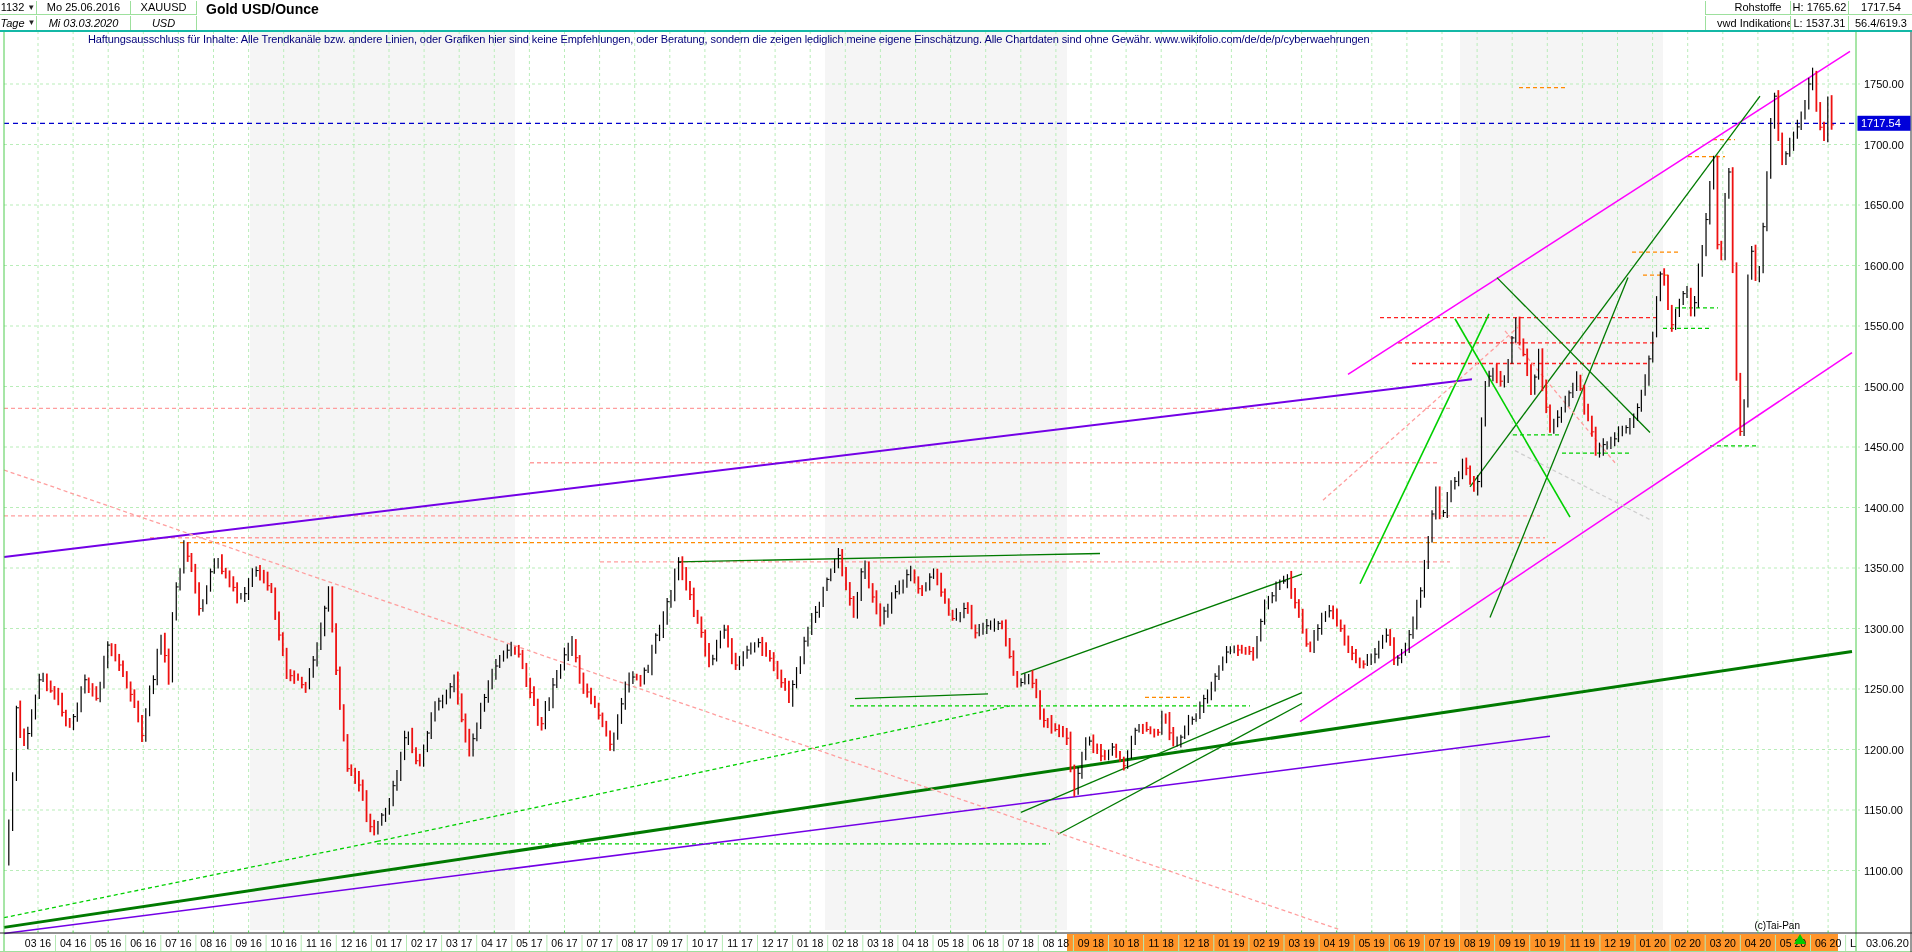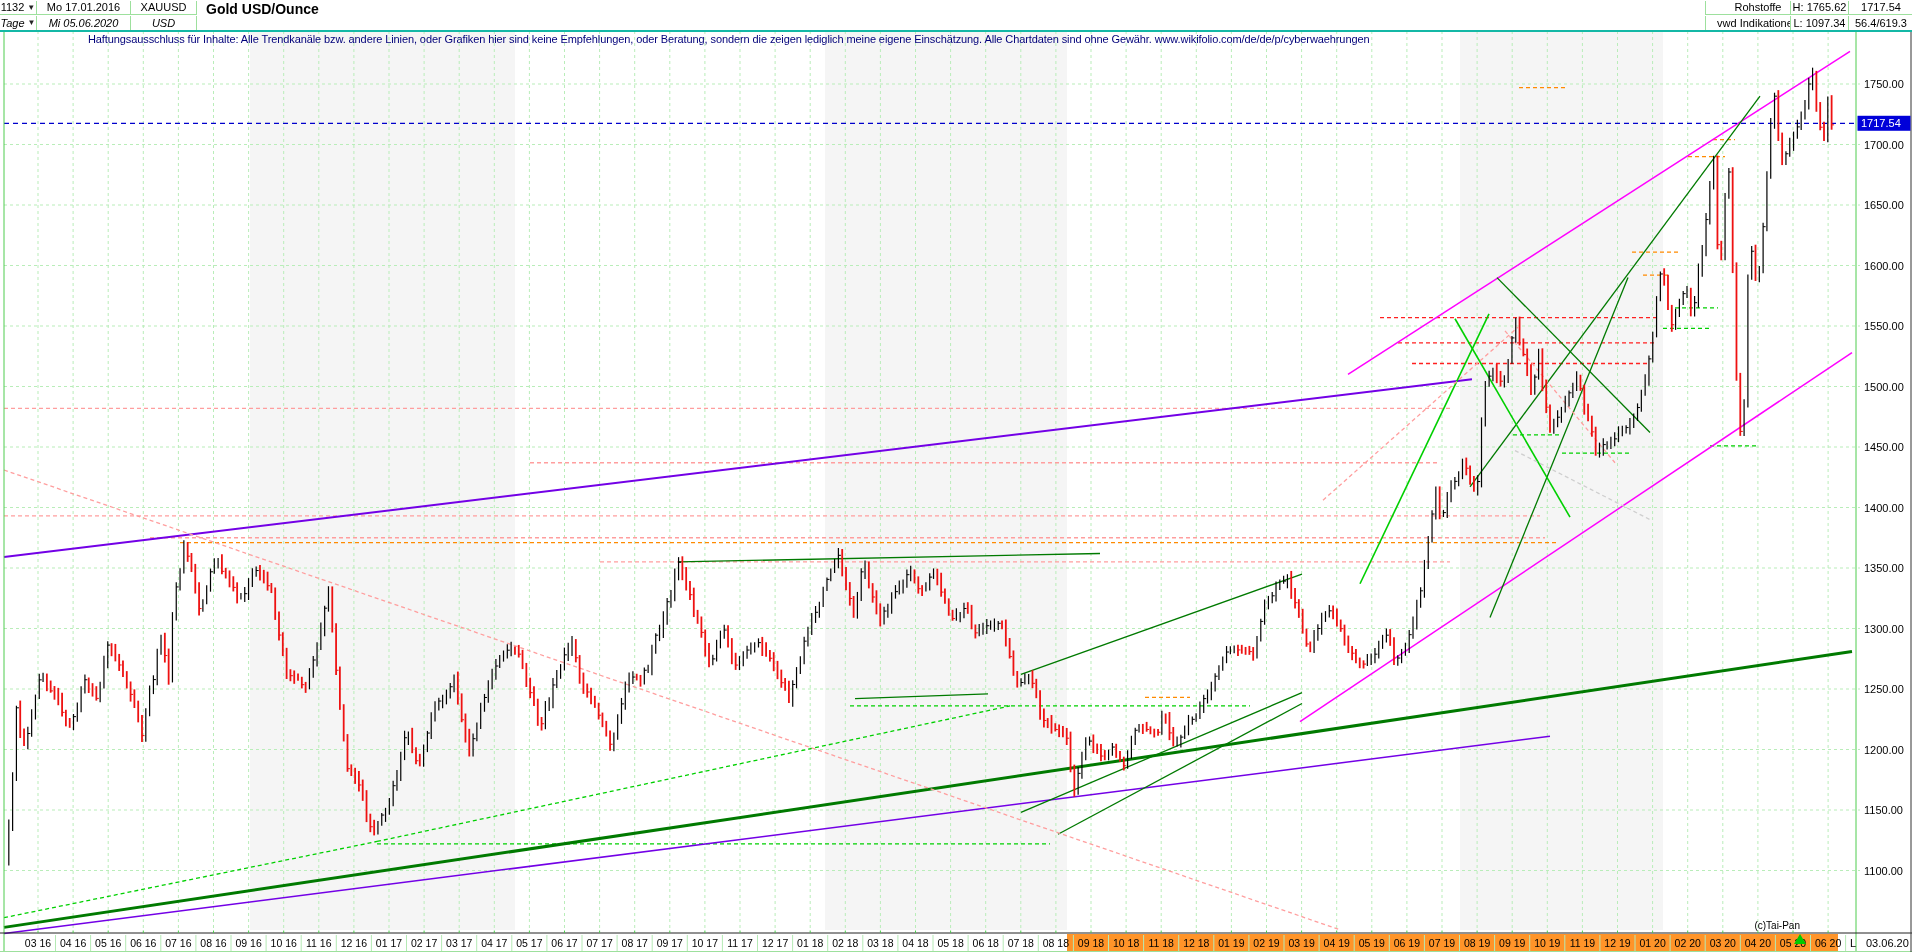--- a/index.html
+++ b/index.html
@@ -977,39 +977,39 @@
       </g>
     </svg>
 
   <div class="hdr">
 
     <div class="cellrow" style="left:0;top:0;">
       <div class="cell cb w1">
         <span>1132</span>
           <span class="caret">▼</span>
       </div>
-      <div class="cell cb w2">Mo 17.01.2016</div>
+      <div class="cell cb w2">Mo 25.06.2016</div>
       <div class="cell cb w3">XAUUSD</div>
     </div>
     <div class="cellrow" style="left:0;top:15px;font-style:italic;">
       <div class="cell w1">
         <span>Tage</span>
           <span class="caret">▼</span>
       </div>
-      <div class="cell w2">Mi 05.06.2020</div>
+      <div class="cell w2">Mi 03.03.2020</div>
       <div class="cell w3">USD</div>
     </div>
     <div class="title">Gold USD/Ounce</div>
 
     <div class="cellrow" style="left:1705px;top:0;">
       <div class="cell cb r1" style="border-left:1px solid #9de09d;">Rohstoffe</div>
       <div class="cell cb r2">H: 1765.62</div>
       <div class="cell cb r3">1717.54</div>
     </div>
     <div class="cellrow" style="left:1705px;top:15px;">
       <div class="cell r1" style="border-left:1px solid #9de09d;">vwd Indikationen</div>
-      <div class="cell r2">L: 1097.34</div>
+      <div class="cell r2">L: 1537.31</div>
       <div class="cell r3">56.4/619.3</div>
     </div>
   </div>
 
   <div class="disclaimer">Haftungsausschluss für Inhalte: Alle Trendkanäle bzw. andere Linien, oder Grafiken hier sind keine Empfehlungen, oder Beratung, sondern die zeigen lediglich meine eigene Einschätzung. Alle Chartdaten sind ohne Gewähr.  www.wikifolio.com/de/de/p/cyberwaehrungen</div>
 </div>
 
 </body></html>

